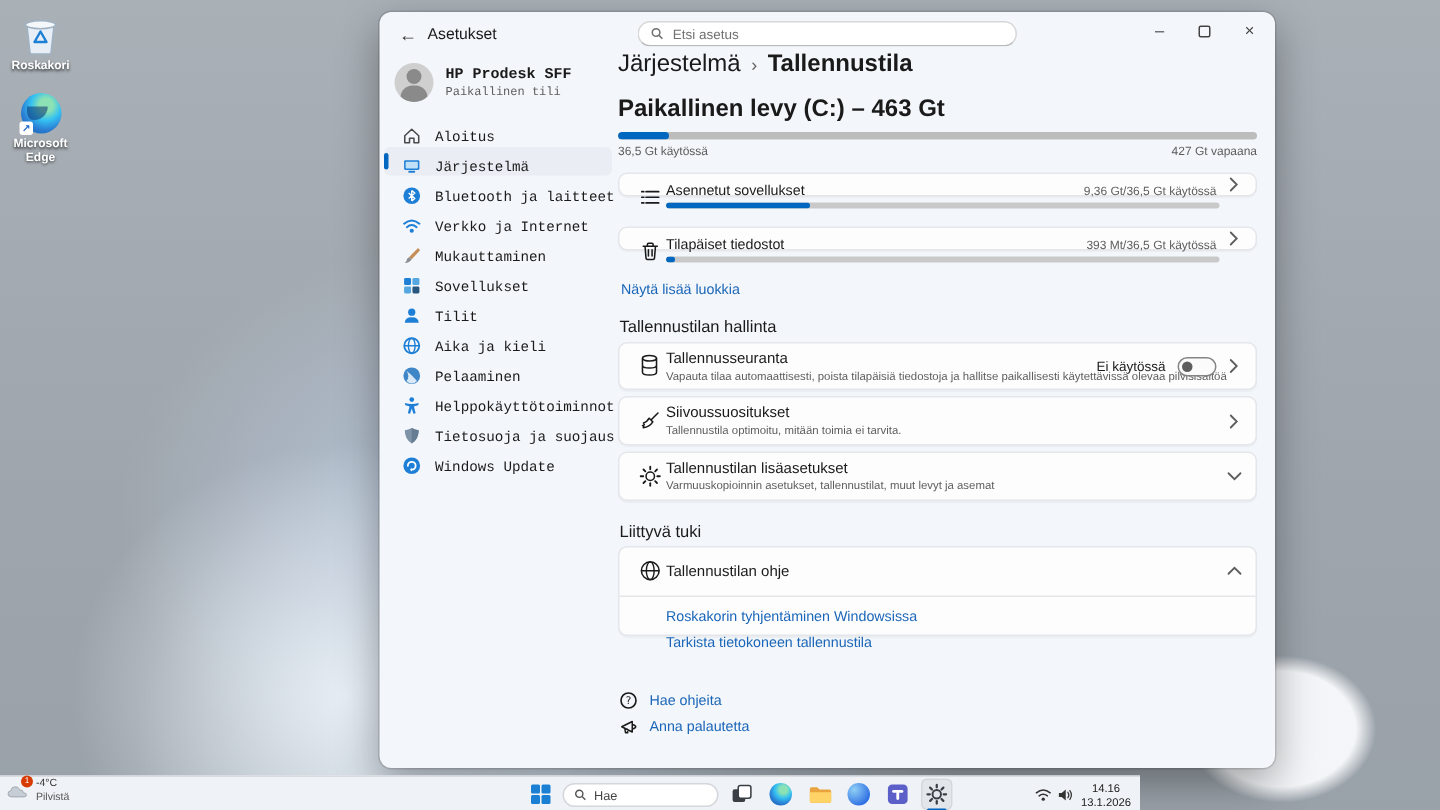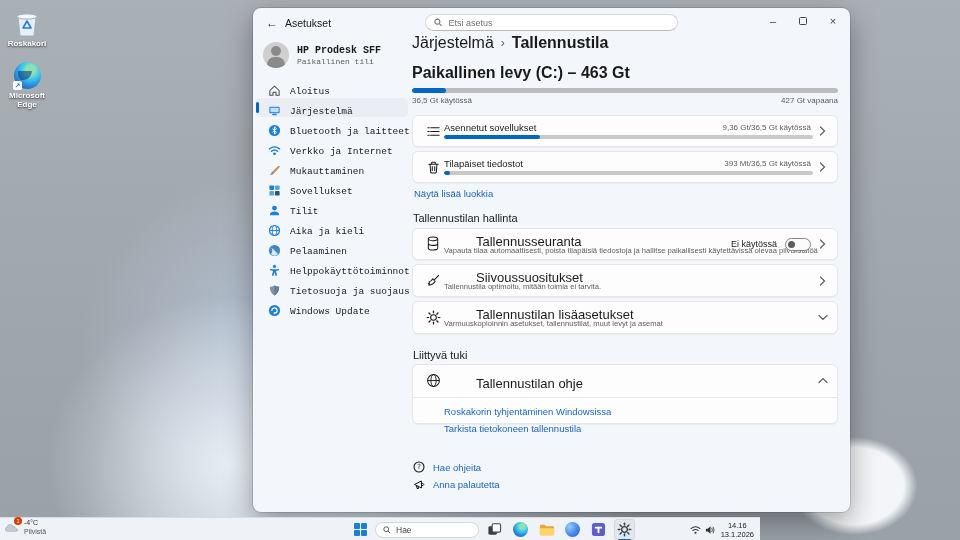--- a/index.html
+++ b/index.html
@@ -56,35 +56,35 @@
   .crumb { position:absolute; top:-4px; left:0; font-size:16px; color:#1a1a1a; display:flex; align-items:center; gap:7px; }
   .crumb .sep { color:#5d5d5d; font-size:12px; }
   .crumb .cur { font-weight:bold; }
   .page-title { position:absolute; top:26px; left:0; font-size:16px; font-weight:bold; color:#1a1a1a; }
 
   .drive-track { position:absolute; top:50px; left:0; width:426px; height:5px; border-radius:3px; background:#bdbdbd; overflow:hidden; }
   .drive-fill { height:100%; background:#0067c0; border-radius:3px; }
   .drive-labels { position:absolute; top:58px; left:0; width:426px; display:flex; justify-content:space-between; font-size:8px; color:#5d5d5d; }
 
   .card { position:absolute; left:0; width:426px; background:#fdfdfe; border:1px solid #e4e6ea; border-radius:6px; box-shadow:0 1px 1px rgba(0,0,0,.04); }
-  .cat-card { height:32px; cursor:pointer; }
+  .cat-card { height:16px; cursor:pointer; }
   .cat-icon { position:absolute; left:13px; top:8px; width:16px; height:16px; color:#1a1a1a; }
   .cat-title { position:absolute; left:31px; top:6px; font-size:9.5px; color:#1a1a1a; }
   .cat-usage { position:absolute; right:26px; top:7px; font-size:8px; color:#5d5d5d; }
   .cat-bar { position:absolute; left:31px; top:19px; right:24px; height:4px; border-radius:2px; background:#c9c9c9; overflow:hidden; }
   .cat-fill { height:100%; background:#0067c0; border-radius:2px; }
   .chev { position:absolute; right:9px; top:50%; transform:translateY(-50%); width:10px; height:10px; color:#5d5d5d; }
 
   .link { color:#1a66b8; font-size:9.5px; cursor:pointer; }
   .show-more { position:absolute; top:150px; left:2px; }
   .sec-heading { position:absolute; left:1px; font-size:11px; font-weight:normal; color:#1a1a1a; }
 
   .row-card { cursor:pointer; }
   .row-icon { position:absolute; left:13px; top:50%; transform:translateY(-50%); width:16px; height:16px; color:#1a1a1a; }
-  .row-title { position:absolute; left:31px; top:5px; font-size:13px; color:#1a1a1a;margin-left:32px; }
+  .row-title { position:absolute; left:31px; top:5px; font-size:10px; color:#1a1a1a; }
   .row-desc { position:absolute; left:31px; top:17px; right:110px; font-size:7.6px; color:#5d5d5d; white-space:nowrap; }
   .toggle-label { position:absolute; right:60px; top:10px; font-size:9px; color:#1a1a1a; }
   .toggle { position:absolute; right:26px; top:9px; width:26px; height:13px; border:1px solid #858585; border-radius:7px; background:#fbfbfb; cursor:pointer; }
   .toggle::before { content:""; position:absolute; left:2px; top:2px; width:7px; height:7px; border-radius:50%; background:#5d5d5d; }
 
   .support-card { height:60px; }
   .support-head { position:absolute; left:0; top:0; right:0; height:32px; cursor:pointer; }
   .support-divider { position:absolute; left:0; top:32px; right:0; height:1px; background:#e7e7ea; }
   .support-links { position:absolute; left:31px; top:41px; display:flex; flex-direction:column; gap:6px; }
 

